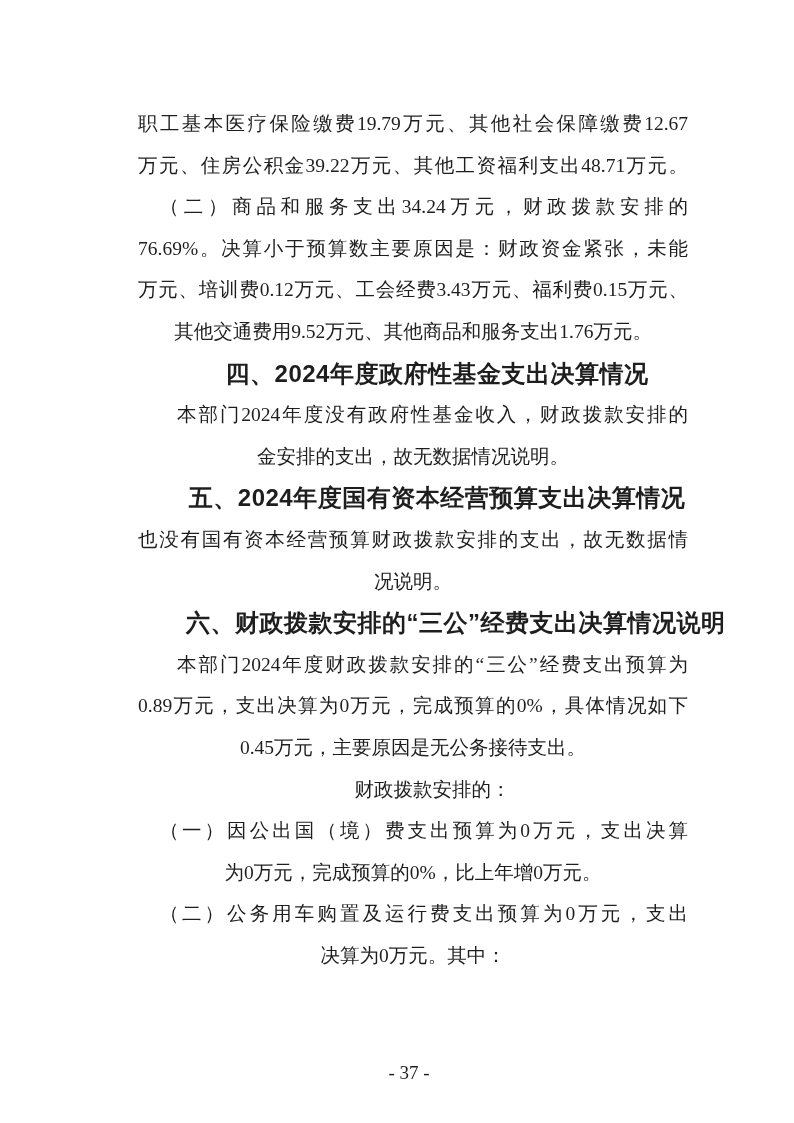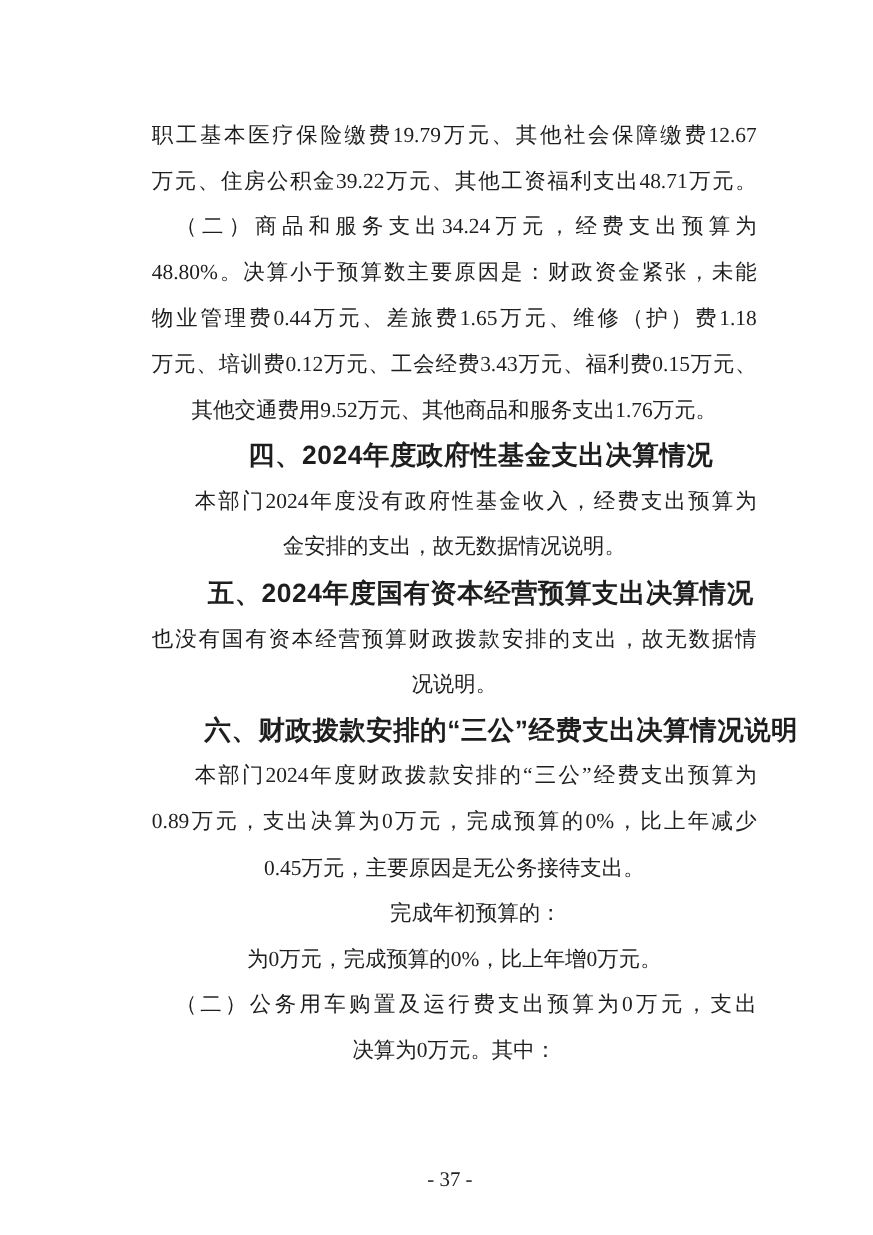--- a/index.html
+++ b/index.html
@@ -53,36 +53,36 @@
     font-family: "Liberation Serif", "DejaVu Serif", serif;
   }
 </style>
 </head>
 <body>
 
 <div class="page">
   <div class="content">
     <div class="line just">职工基本医疗保险缴费19.79万元、其他社会保障缴费12.67</div>
     <div class="line just">万元、住房公积金39.22万元、其他工资福利支出48.71万元。</div>
-    <div class="line just indp">（二）商品和服务支出34.24万元，经费支出预算为</div>
-    <div class="line just">48.80%。决算小于预算数主要原因是：财政资金紧张，未能</div>
-    <div class="line just">物业管理费0.44万元、差旅费1.65万元、维修（护）费1.18</div>
+    <div class="line just indp">（二）商品和服务支出34.24万元，财政拨款安排的</div>
+    <div class="line just">76.69%。决算小于预算数主要原因是：财政资金紧张，未能</div>
     <div class="line just">万元、培训费0.12万元、工会经费3.43万元、福利费0.15万元、</div>
     <div class="line plain">其他交通费用9.52万元、其他商品和服务支出1.76万元。</div>
     <div class="line plain heading ind2">四、2024年度政府性基金支出决算情况</div>
-    <div class="line just ind2">本部门2024年度没有政府性基金收入，经费支出预算为</div>
+    <div class="line just ind2">本部门2024年度没有政府性基金收入，财政拨款安排的</div>
     <div class="line plain">金安排的支出，故无数据情况说明。</div>
     <div class="line plain heading ind2">五、2024年度国有资本经营预算支出决算情况</div>
     <div class="line just">也没有国有资本经营预算财政拨款安排的支出，故无数据情</div>
     <div class="line plain">况说明。</div>
     <div class="line plain heading ind2">六、财政拨款安排的“三公”经费支出决算情况说明</div>
     <div class="line just ind2">本部门2024年度财政拨款安排的“三公”经费支出预算为</div>
-    <div class="line just">0.89万元，支出决算为0万元，完成预算的0%，比上年减少</div>
+    <div class="line just">0.89万元，支出决算为0万元，完成预算的0%，具体情况如下</div>
     <div class="line plain">0.45万元，主要原因是无公务接待支出。</div>
-    <div class="line plain ind2">完成年初预算的：</div>
+    <div class="line plain ind2">财政拨款安排的：</div>
+    <div class="line just indp">（一）因公出国（境）费支出预算为0万元，支出决算</div>
     <div class="line plain">为0万元，完成预算的0%，比上年增0万元。</div>
     <div class="line just indp">（二）公务用车购置及运行费支出预算为0万元，支出</div>
     <div class="line plain">决算为0万元。其中：</div>
   </div>
   <div class="footer">
     <span>- 37 -</span>
   </div>
 </div>
 
 </body></html>

